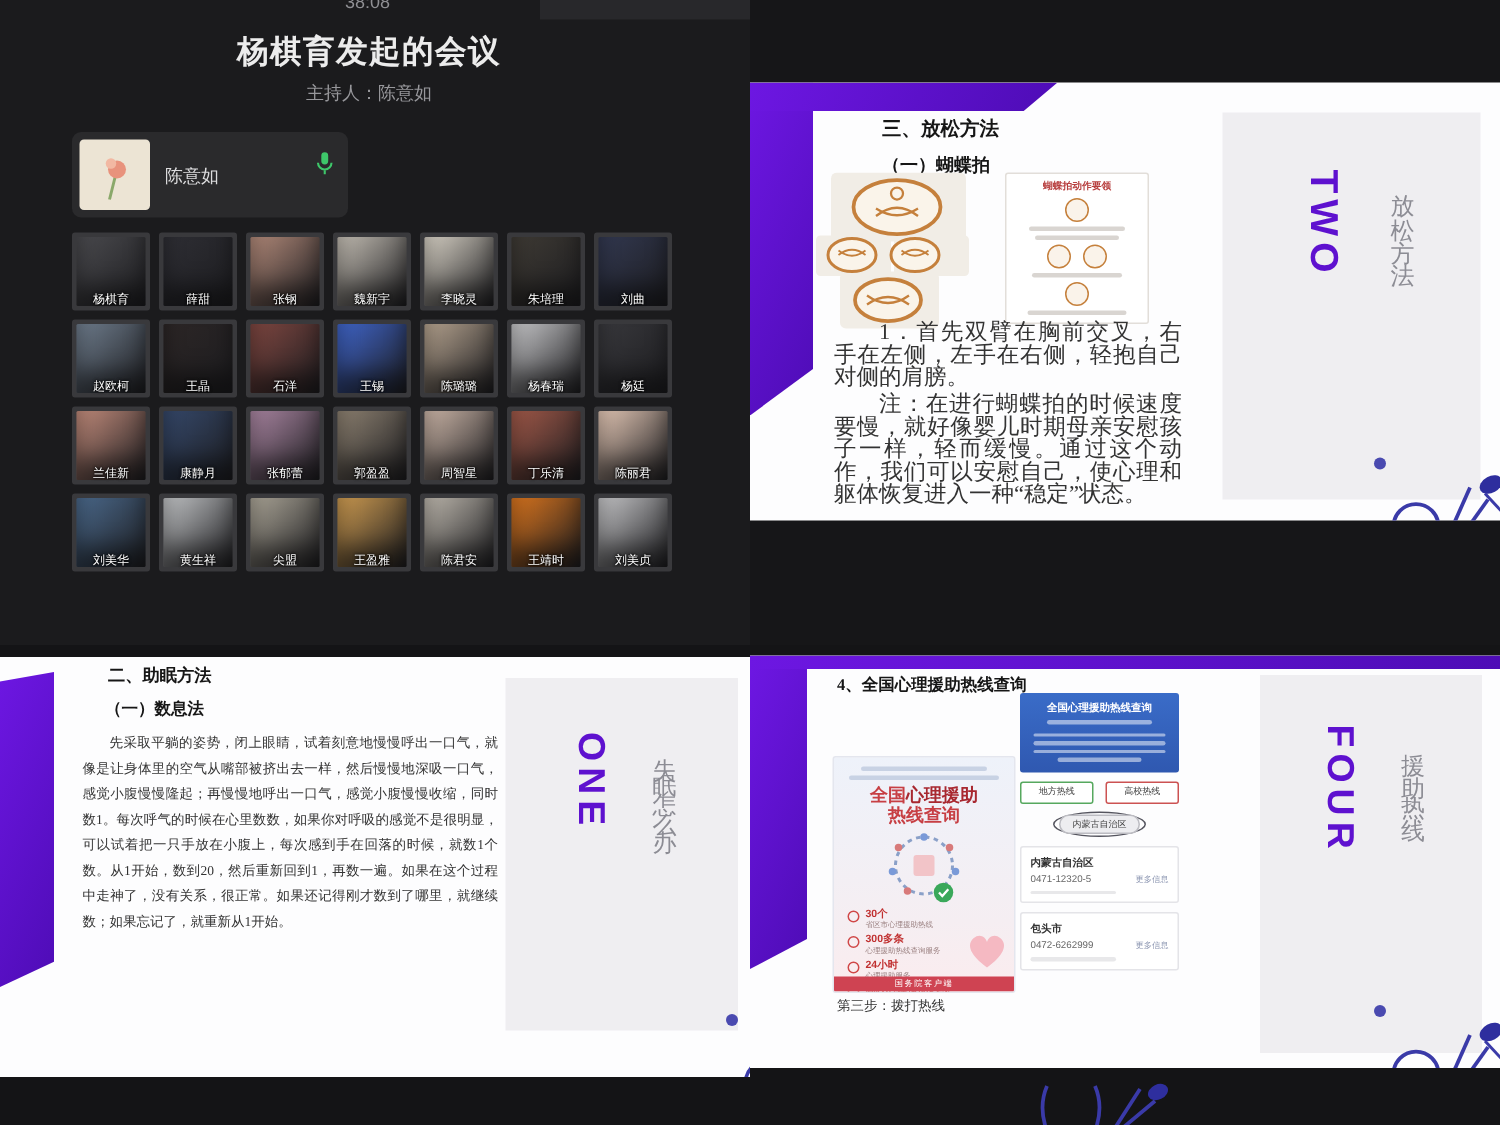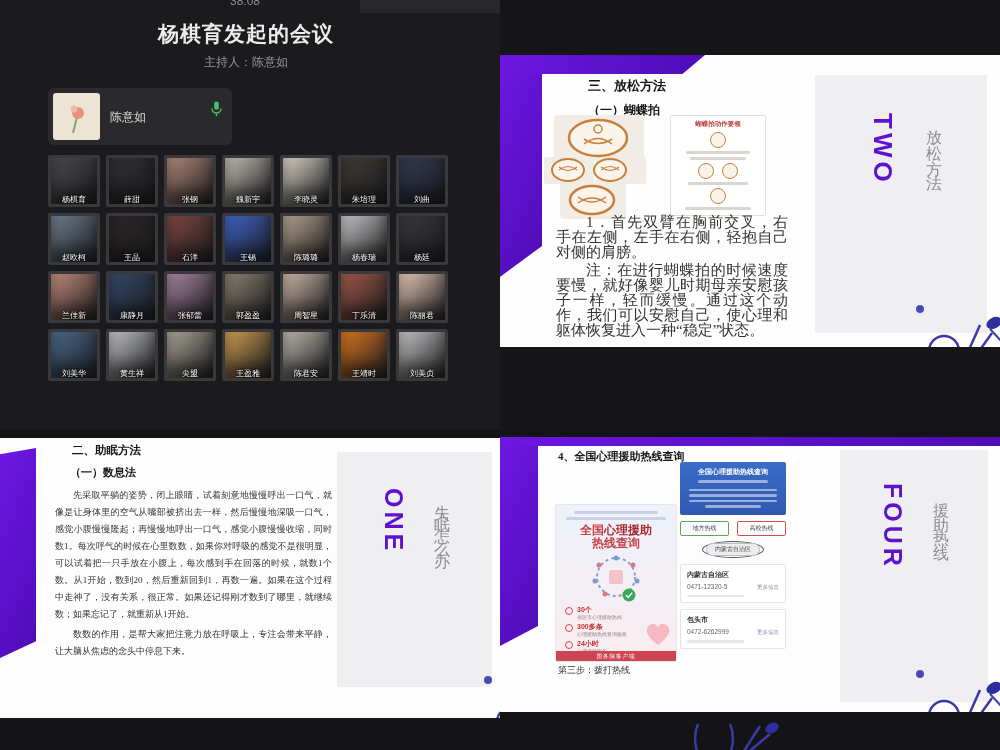--- a/index.html
+++ b/index.html
@@ -274,21 +274,20 @@
     </div>
   </div>
 
   <div class="q" id="q-bl">
     <div class="slide" style="left:0;top:8px;width:568px;height:280px;">
       <div class="ribbon" style="left:0;top:10px;width:36px;height:210px;clip-path:polygon(0 3%,100% 0,100% 92%,0 100%);"></div>
       <div class="sl-title" style="left:72px;top:5px;font-size:11.5px;">二、助眠方法</div>
       <div class="sl-title" style="left:70px;top:27px;font-size:11px;">（一）数息法</div>
       <div style="position:absolute;left:55px;top:49px;width:277px;font-size:9px;line-height:17px;" id="bl-body">
           <p class="para">先采取平躺的姿势，闭上眼睛，试着刻意地慢慢呼出一口气，就像是让身体里的空气从嘴部被挤出去一样，然后慢慢地深吸一口气，感觉小腹慢慢隆起；再慢慢地呼出一口气，感觉小腹慢慢收缩，同时数1。每次呼气的时候在心里数数，如果你对呼吸的感觉不是很明显，可以试着把一只手放在小腹上，每次感到手在回落的时候，就数1个数。从1开始，数到20，然后重新回到1，再数一遍。如果在这个过程中走神了，没有关系，很正常。如果还记得刚才数到了哪里，就继续数；如果忘记了，就重新从1开始。</p>
-          <p class="para">数数的作用，是帮大家把注意力放在呼吸上，专注会带来平静，让大脑从焦虑的念头中停息下来。</p>
         </div>
 
       <div class="grayp" style="left:337px;top:14px;width:155px;height:235px;">
         <div class="v-en" style="position:absolute;left:42px;top:36px;font-size:25px;">ONE</div>
         <div class="v-cn" style="position:absolute;left:94px;top:40px;letter-spacing:12px;">失眠怎么办</div>
       </div>
 
       <svg class="doodle" style="right:-6px;bottom:-16px;" width="100" height="62" viewBox="0 0 100 62">
         <circle cx="14" cy="8" r="4" fill="#4a4ab0"></circle>
         <circle cx="38" cy="50" r="15" fill="none" stroke="#3a3aa8" stroke-width="2.5"></circle>

